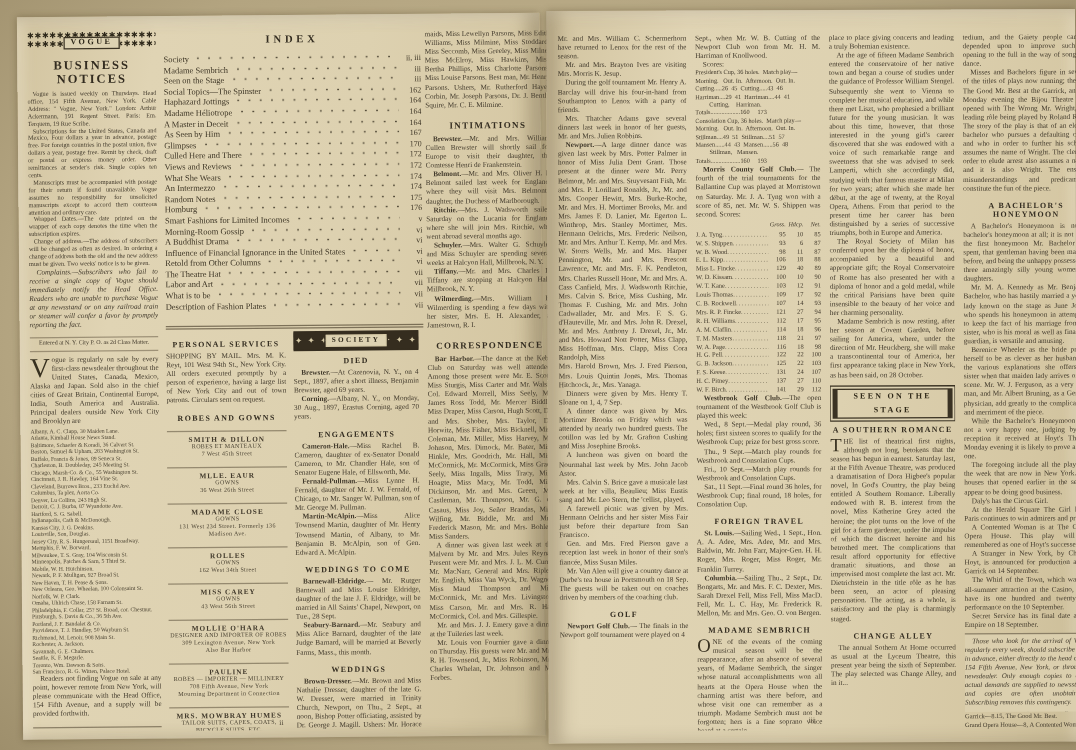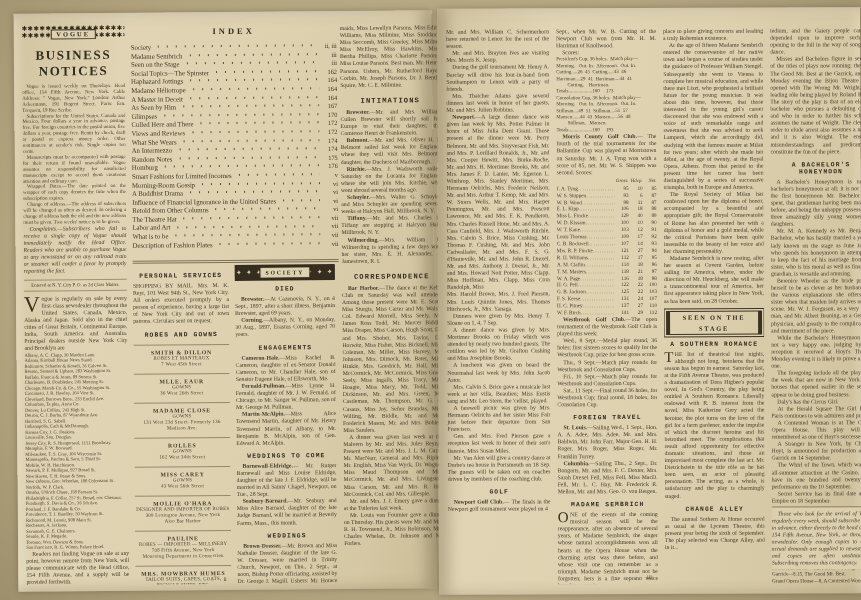--- a/index.html
+++ b/index.html
@@ -14,21 +14,21 @@
   .pgL .c3{left:219px;top:252px;width:100px;height:320px;}
   .pgL .c4{left:326px;top:14px;width:100px;height:558px;}
   .pgR .c5{left:9px;top:20px;width:103px;height:556px;}
   .pgR .c6{left:119px;top:20px;width:100px;height:556px;}
   .pgR .c7{left:226px;top:20px;width:100px;height:556px;}
   .pgR .c8{left:333px;top:20px;width:101px;height:556px;}
   
   .bp{font-size:5.8px;line-height:7.1px;text-align:justify;text-indent:6px;margin:0;}
   .bp.noind,.bp.dropp{text-indent:0;}
   .it{font-size:5.8px;line-height:7px;text-align:justify;font-style:italic;text-indent:6px;margin:0 0 3px;}
-  .sh{font-size:6.3px;letter-spacing:1.1px;text-align:center;font-weight:bold;margin:6px 0 3px;color:#332c20;font-variant:small-caps;font-family:Liberation Mono, monospace;}
+  .sh{font-size:6.3px;letter-spacing:1.1px;text-align:center;font-weight:bold;margin:6px 0 3px;color:#332c20;font-variant:small-caps;}
   .c4 .sh{font-size:7.2px;margin:8px 0 4px;}
   .lnl{font-size:5.2px;line-height:6.3px;text-indent:-5px;padding-left:5px;}
   .scl{font-size:5px;line-height:6.4px;white-space:pre;font-family:"Liberation Serif",serif;}
   .adn{font-size:5.8px;letter-spacing:.8px;text-align:center;font-weight:bold;margin-top:6px;border-top:1px solid rgba(60,48,30,.45);padding-top:4px;}
   .adc{font-size:4.8px;line-height:6px;text-align:center;letter-spacing:.3px;color:#4a4232;}
   .fine .bp{font-size:5px;line-height:5.9px;text-indent:4px;}
   .dlr .lnl{font-size:4.6px;line-height:5.5px;color:#4c4433;}
   .dcap{float:left;font-size:15px;line-height:12px;padding-right:1.5px;color:#37301f;}
   .c1 .dcap{font-size:22px;line-height:17px;}
   .rn{font-weight:bold;}
@@ -38,21 +38,21 @@
   .idxtitle{font-size:8.5px;letter-spacing:3px;text-align:center;font-weight:bold;margin:2px 0 6px;color:#332c20;}
   .irow{display:flex;align-items:baseline;height:8.6px;font-size:6.8px;white-space:nowrap;color:#3e3626;}
   .idots{flex:1;margin:0 3px;height:7px;background-image:radial-gradient(circle,rgba(62,54,38,.85) .6px,transparent .95px);background-size:9px 4px;background-repeat:repeat-x;background-position:0 70%;}
   .ipg{min-width:15px;text-align:right;font-size:6.4px;}
   .idxrule{position:absolute;left:117px;top:248px;width:206px;border-top:3px double rgba(60,48,30,.6);}
   
   .vband{position:relative;height:19px;overflow:hidden;text-align:center;color:#2d2719;margin-bottom:3px;}
   .orow{font-family:"DejaVu Sans",sans-serif;font-size:6.5px;line-height:6.5px;letter-spacing:.5px;white-space:nowrap;}
   .orow::before{content:"✱✱✱✱✱✱✱✱✱✱✱✱✱✱✱✱✱✱✱✱✱✱✱✱✱✱✱✱✱✱";}
   .vlabel{position:absolute;left:50%;top:4px;transform:translateX(-50%);background:#ddd2b2;border:1px solid #3c3424;font-size:6.5px;line-height:8px;letter-spacing:2px;padding:0 5px;font-weight:bold;}
-  .bnhead{font-size:13px;letter-spacing:1.6px;text-align:center;font-weight:bold;margin:3px 0 4px;color:#332c20;}
+  .bnhead{font-size:10px;letter-spacing:1.6px;text-align:center;font-weight:bold;margin:3px 0 4px;color:#332c20;}
   .entered{font-size:4.8px;text-align:center;margin:5px 0 4px;border-top:1px solid rgba(60,48,30,.4);border-bottom:1px solid rgba(60,48,30,.4);padding:2.5px 0;}
   .datebar{font-size:6.2px;letter-spacing:1.5px;text-align:center;font-weight:bold;margin:6px 0 4px;border-top:1px solid rgba(60,48,30,.5);border-bottom:1px solid rgba(60,48,30,.5);padding:3px 0;}
   
   .ribbon{position:relative;height:14px;background:#352d1f;overflow:hidden;margin:2px 0 3px;box-shadow:0 0 0 1px #352d1f;}
   .ribbon::before{content:"✦ ✦ ✦ ✦ ✦ ✦ ✦ ✦ ✦ ✦ ✦ ✦ ✦ ✦";display:block;text-align:center;color:#d6caa6;font-family:"DejaVu Sans",sans-serif;font-size:7px;line-height:14px;letter-spacing:1px;}
   .riblabel{position:absolute;left:50%;top:2px;transform:translateX(-50%);background:#ddd2b2;border:1px solid #d6caa6;outline:1px solid #352d1f;font-size:5.8px;line-height:8px;letter-spacing:1.8px;padding:0 4px;font-weight:bold;color:#2d2719;}
   
   .plaque{margin:6px auto 4px;width:88%;border:1px solid #3a3223;border-left:4px solid #3a3223;border-right:4px solid #3a3223;box-shadow:0 0 0 1.5px #ddd2b2,0 0 0 2.5px #3a3223;text-align:center;font-size:6.4px;line-height:11px;letter-spacing:1.8px;font-weight:bold;color:#2f2818;}
   
   .grow{display:flex;font-size:5.2px;line-height:6.9px;align-items:baseline;}

